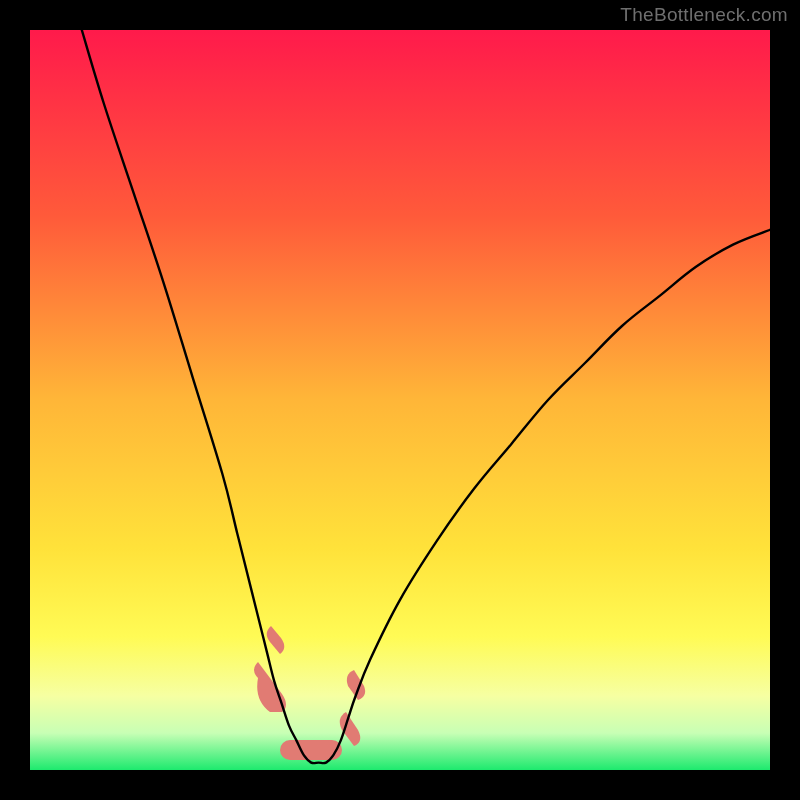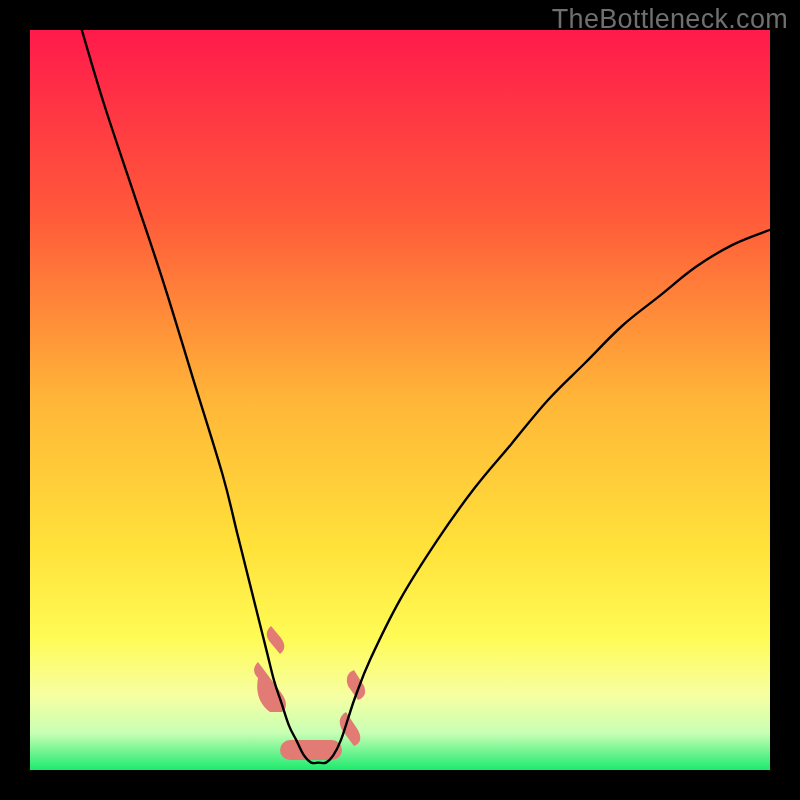--- a/index.html
+++ b/index.html
@@ -15,21 +15,21 @@
     position: relative;
     width: 800px;
     height: 800px;
     background: #000000;
   }
   .watermark {
     position: absolute;
     top: 4px;
     right: 12px;
     color: #6f6f6f;
-    font-size: 27px;
+    font-size: 19px;
     font-weight: 500;
     letter-spacing: 0.3px;
     user-select: none;
   }
   .plot-outer {
     position: absolute;
     left: 30px;
     top: 30px;
     width: 740px;
     height: 740px;

